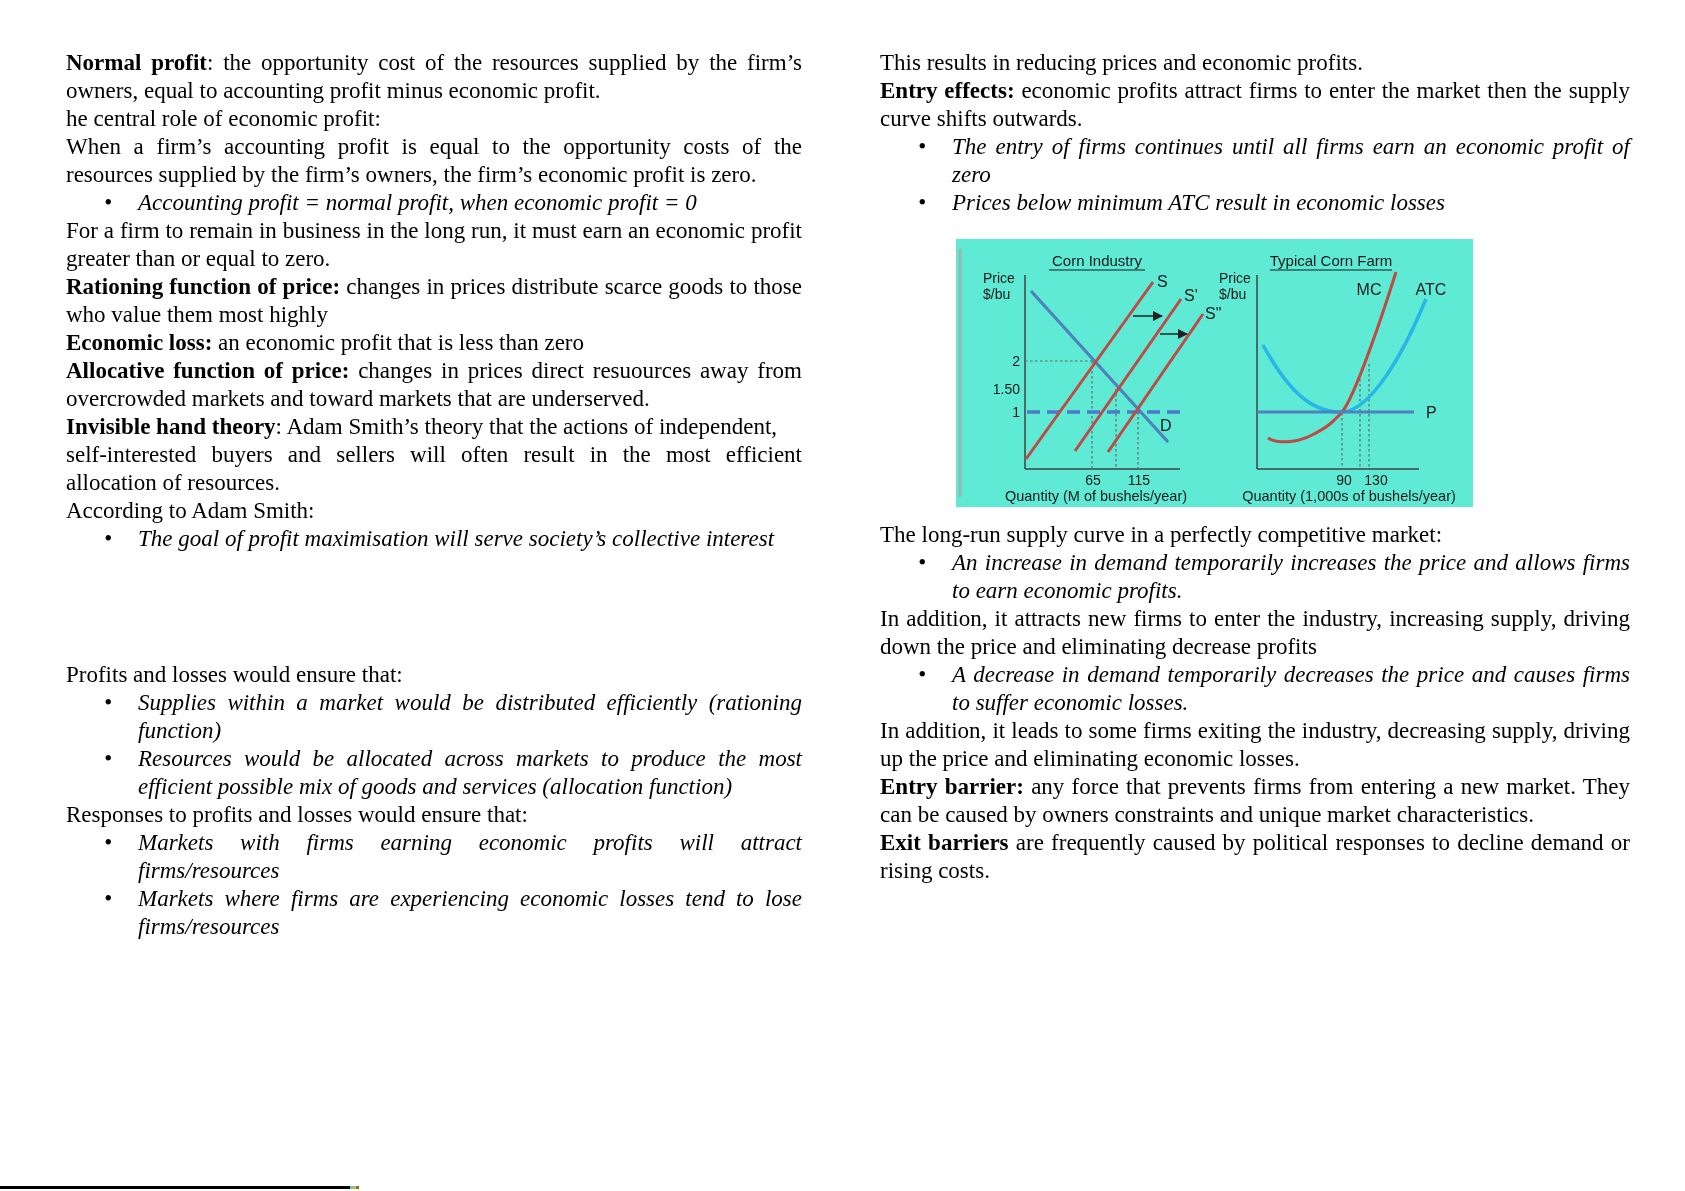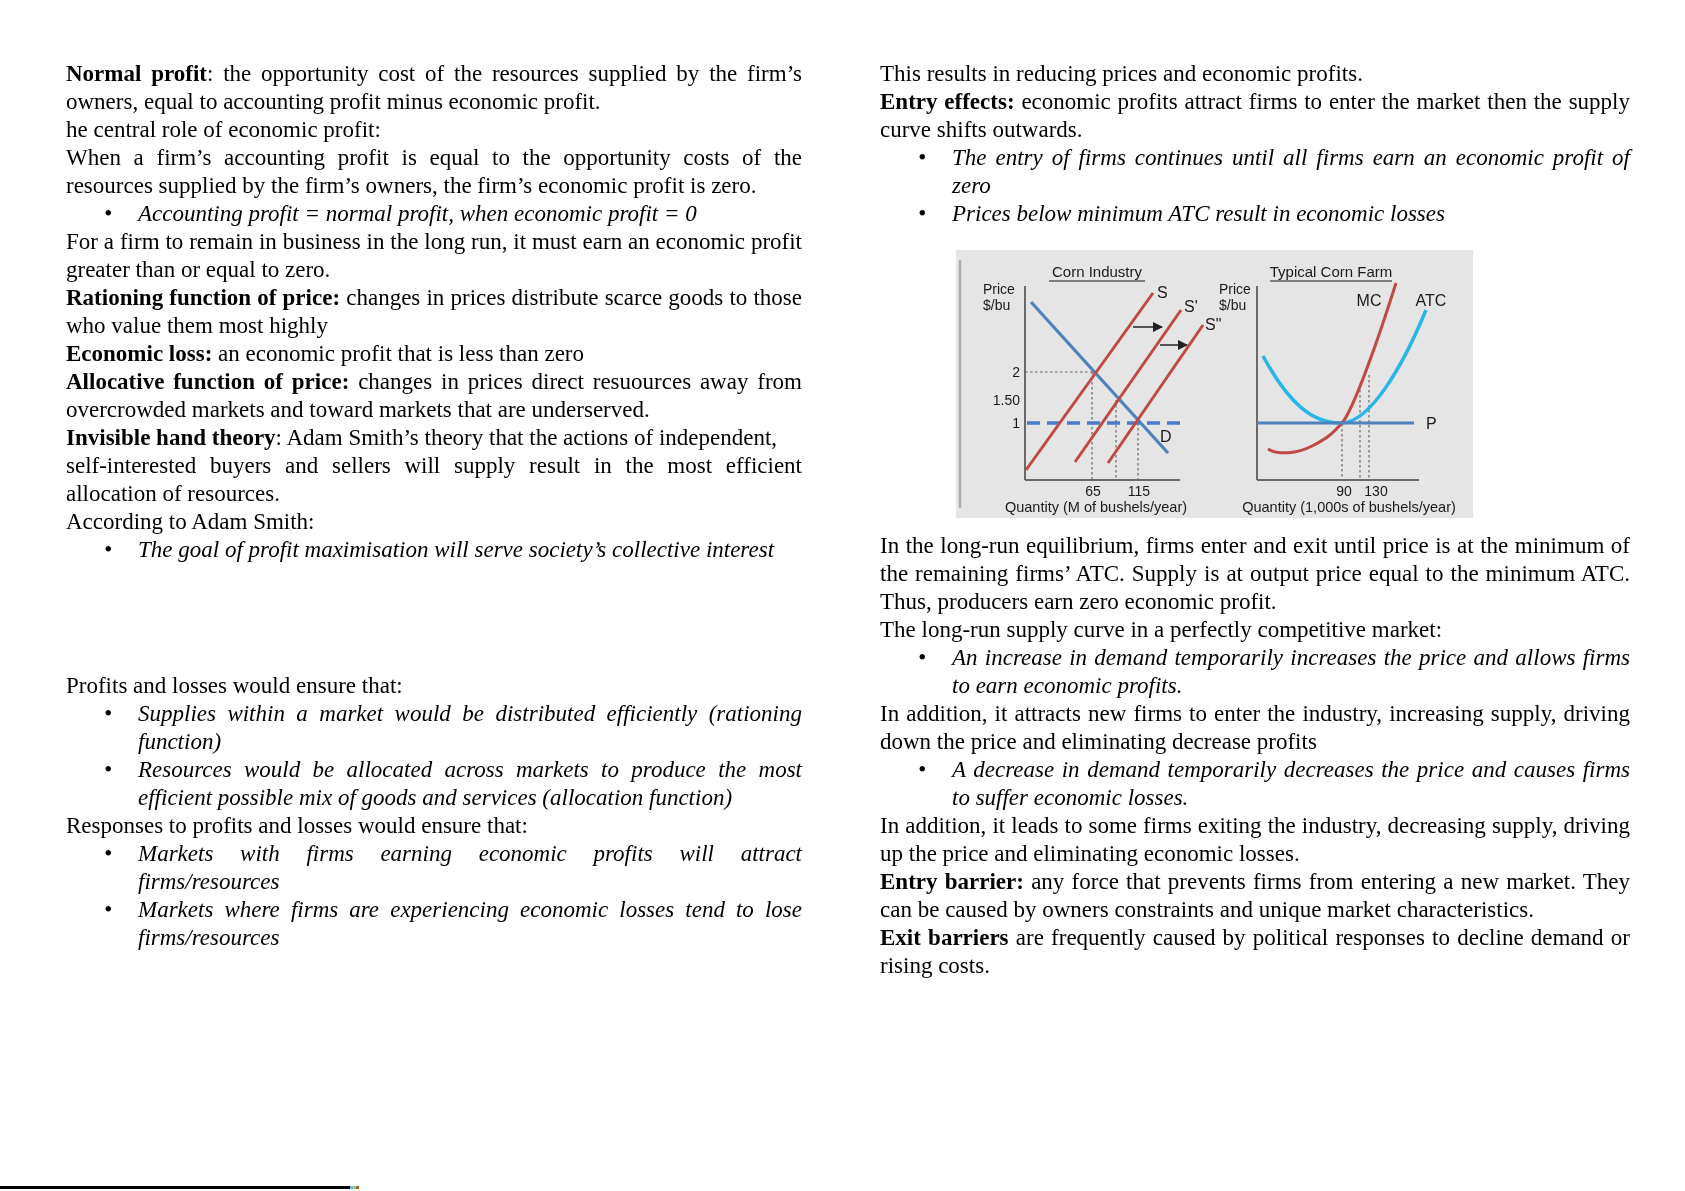--- a/index.html
+++ b/index.html
@@ -1,49 +1,49 @@
 <!DOCTYPE html>
 <html><head>
 <meta charset="utf-8">
 <style>
   html,body{margin:0;padding:0;}
   body{
     width:1685px;height:1191px;position:relative;overflow:hidden;
     background:#ffffff;color:#000;
     font-family:"Liberation Serif", serif;
   }
-  .col{position:absolute;top:60px;font-size:23px;line-height:28px;text-align:justify;}
+  .col{position:absolute;top:49px;font-size:23px;line-height:28px;text-align:justify;}
   #left-col{left:66px;width:736px;}
   #right-col{left:880px;width:750px;}
   .para{margin:0;}
   .bullet{position:relative;padding-left:72px;font-style:italic;}
   .bullet::before{content:"\2022";position:absolute;left:38px;top:0;}
   b{font-weight:bold;}
   .gap{width:100%;}
-  .figure{position:relative;margin:22px 0 14px 76px;width:517px;height:268px;background:#e5e5e5;}
+  .figure{position:relative;margin:22px 0 14px 76px;width:517px;height:268px;background:#5eead4;}
   .figure svg{display:block;}
   .figure text{font-family:"Liberation Sans", sans-serif;fill:#1a1a1a;}
   .footrule{position:absolute;left:0;top:1186px;width:350px;height:3px;background:#000;}
   .artifact{position:absolute;left:350px;top:1186px;width:9px;height:3px;
     background:linear-gradient(90deg,#5bc8e0 0 3px,#d8b34c 3px 6px,#8a6f3a 6px 9px);}
 </style>
 </head>
 <body>
 
 <div id="left-col" class="col">
     <div class="para"><b>Normal profit</b><span>: the opportunity cost of the resources supplied by the firm’s owners, equal to accounting profit minus economic profit.</span></div>
     <div class="para"><span>he central role of economic profit:</span></div>
     <div class="para"><span>When a firm’s accounting profit is equal to the opportunity costs of the resources supplied by the firm’s owners, the firm’s economic profit is zero.</span></div>
     <div class="bullet"><span>Accounting profit = normal profit, when economic profit = 0</span></div>
     <div class="para"><span>For a firm to remain in business in the long run, it must earn an economic profit greater than or equal to zero.</span></div>
     <div class="para"><b>Rationing function of price:</b><span> changes in prices distribute scarce goods to those who value them most highly</span></div>
     <div class="para"><b>Economic loss:</b><span> an economic profit that is less than zero</span></div>
     <div class="para"><b>Allocative function of price:</b><span> changes in prices direct resuources away from overcrowded markets and toward markets that are underserved.</span></div>
     <div class="para"><b>Invisible hand theory</b><span>: Adam Smith’s theory that the actions of independent,</span></div>
-    <div class="para"><span>self-interested buyers and sellers will supply result in the most efficient allocation of resources.</span></div>
+    <div class="para"><span>self-interested buyers and sellers will often result in the most efficient allocation of resources.</span></div>
     <div class="para"><span>According to Adam Smith:</span></div>
     <div class="bullet"><span>The goal of profit maximisation will serve society’s collective interest</span></div>
     <div class="gap" style="height: 108px;"></div>
     <div class="para"><span>Profits and losses would ensure that:</span></div>
     <div class="bullet"><span>Supplies within a market would be distributed efficiently (rationing function)</span></div>
     <div class="bullet"><span>Resources would be allocated across markets to produce the most efficient possible mix of goods and services (allocation function)</span></div>
     <div class="para"><span>Responses to profits and losses would ensure that:</span></div>
     <div class="bullet"><span>Markets with firms earning economic profits will attract firms/resources</span></div>
     <div class="bullet"><span>Markets where firms are experiencing economic losses tend to lose firms/resources</span></div>
   </div>
@@ -126,21 +126,20 @@
       <text x="475" y="56" font-size="16" text-anchor="middle">ATC</text>
       <text x="470" y="179" font-size="16">P</text>
 
       <text x="388" y="246" font-size="14" text-anchor="middle">90</text>
       <text x="420" y="246" font-size="14" text-anchor="middle">130</text>
       <text x="393" y="262" font-size="14.5" text-anchor="middle">Quantity (1,000s of bushels/year)</text>
     </svg>
   </div>
 
   <div>
-      <div class="para"><span>In the long-run equilibrium, firms enter and exit until price is at the minimum of the remaining firms’ ATC. Supply is at output price equal to the minimum ATC. Thus, producers earn zero economic profit.</span></div>
       <div class="para"><span>The long-run supply curve in a perfectly competitive market:</span></div>
       <div class="bullet"><span>An increase in demand temporarily increases the price and allows firms to earn economic profits.</span></div>
       <div class="para"><span>In addition, it attracts new firms to enter the industry, increasing supply, driving down the price and eliminating decrease profits</span></div>
       <div class="bullet"><span>A decrease in demand temporarily decreases the price and causes firms to suffer economic losses.</span></div>
       <div class="para"><span>In addition, it leads to some firms exiting the industry, decreasing supply, driving up the price and eliminating economic losses.</span></div>
       <div class="para"><b>Entry barrier:</b><span> any force that prevents firms from entering a new market. They can be caused by owners constraints and unique market characteristics.</span></div>
       <div class="para"><b>Exit barriers</b><span> are frequently caused by political responses to decline demand or rising costs.</span></div>
     </div>
 </div>
 

